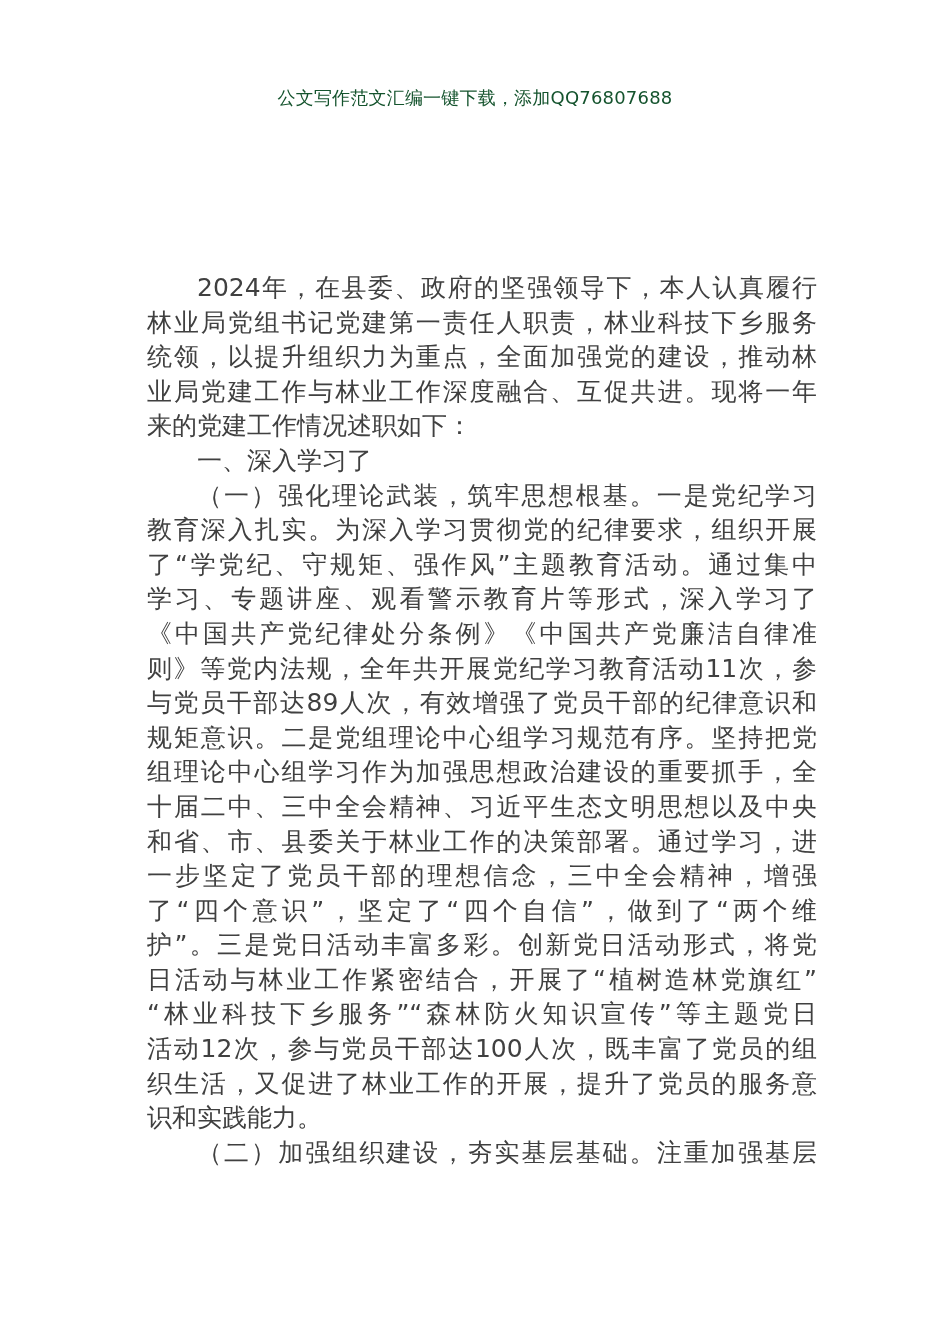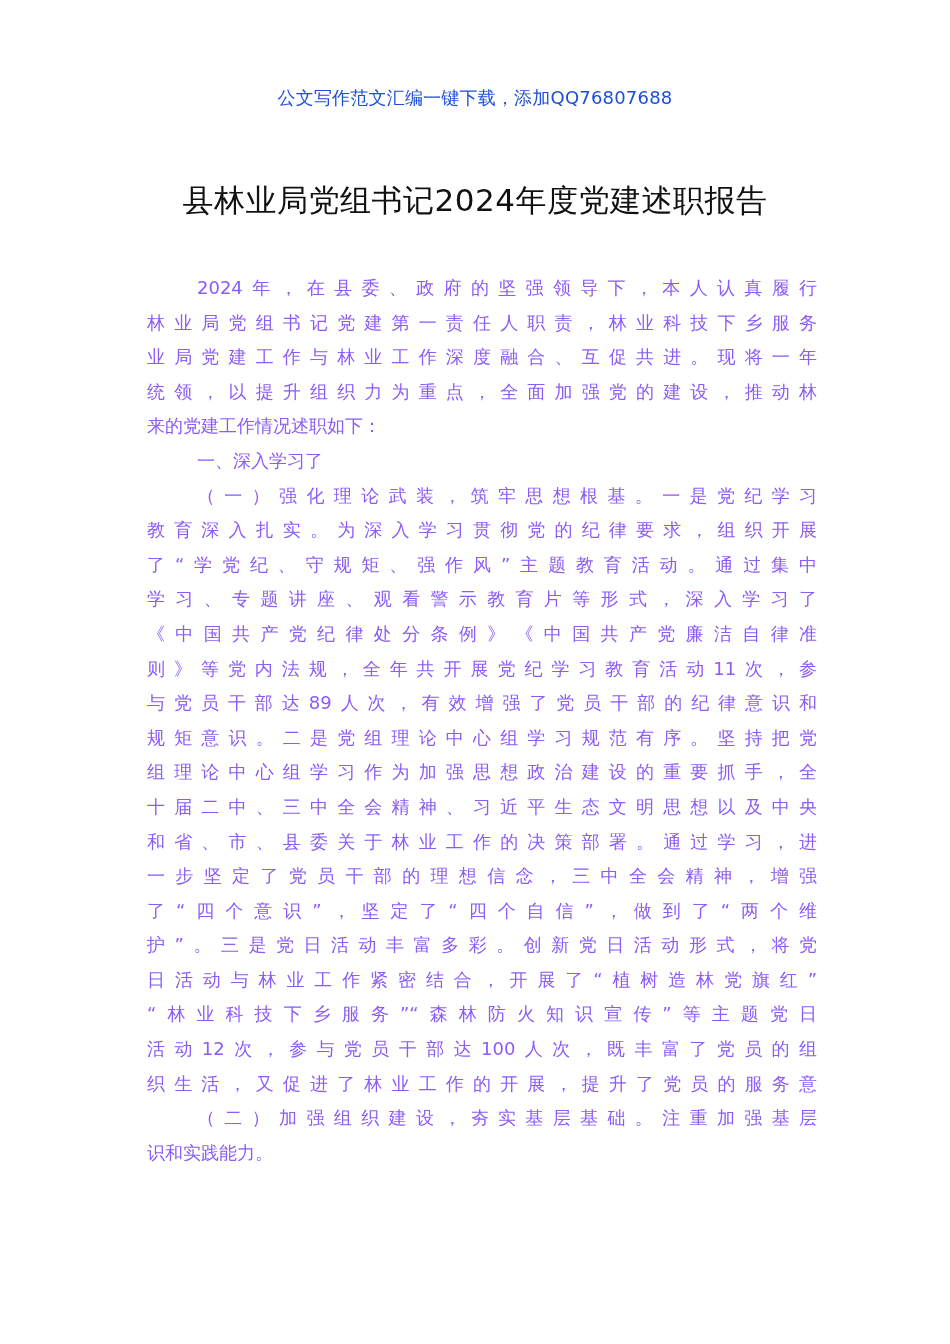--- a/index.html
+++ b/index.html
@@ -1,52 +1,51 @@
 <!DOCTYPE html>
 <html><head>
   <meta charset="utf-8">
   <style>
     html, body { margin: 0; padding: 0; background: #ffffff; }
     body { width: 950px; height: 1344px; position: relative; overflow: hidden; font-family: "DejaVu Sans", sans-serif; color: #111; }
     .page { position: absolute; left: 0; top: 0; width: 950px; height: 1344px; background: #fff; }
-    .header-note { position: absolute; top: 86px; left: 0; width: 950px; text-align: center; color: #1d4ed8; font-size: 18px; letter-spacing: 0.2px; font-family: "DejaVu Sans", sans-serif; }
+    .header-note { position: absolute; top: 86px; left: 0; width: 950px; text-align: center; color: #14532d; font-size: 18px; letter-spacing: 0.2px; font-family: "DejaVu Sans", sans-serif; }
     .doc-title { position: absolute; top: 180px; left: 0; width: 950px; text-align: center; font-size: 31px; color: #111; font-family: "DejaVu Sans", sans-serif; font-weight: normal; letter-spacing: 0.5px; }
     .body { position: absolute; left: 147px; top: 271px; width: 670px; }
-    .line { height: 34.6px; line-height: 34.6px; font-size: 18px; white-space: nowrap; font-family: "DejaVu Sans", sans-serif; color: #8b5cf6; text-align: justify; text-align-last: justify; }
+    .line { height: 34.6px; line-height: 34.6px; font-size: 25px; white-space: nowrap; font-family: "DejaVu Sans", sans-serif; color: #404040; text-align: justify; text-align-last: justify; }
     .line.last { text-align-last: left; }
     .line.indent { padding-left: 50px; }
   </style>
 </head>
 <body>
 
 <div class="page">
   <div class="header-note">公文写作范文汇编一键下载，添加QQ76807688</div>
-  <h1 class="doc-title" style="margin:0;">县林业局党组书记2024年度党建述职报告</h1>
 
   <div class="body">
     <div class="line indent">2024年，在县委、政府的坚强领导下，本人认真履行</div>
     <div class="line">林业局党组书记党建第一责任人职责，林业科技下乡服务</div>
+    <div class="line">统领，以提升组织力为重点，全面加强党的建设，推动林</div>
     <div class="line">业局党建工作与林业工作深度融合、互促共进。现将一年</div>
-    <div class="line">统领，以提升组织力为重点，全面加强党的建设，推动林</div>
     <div class="line last">来的党建工作情况述职如下：</div>
     <div class="line indent last">一、深入学习了</div>
     <div class="line indent">（一）强化理论武装，筑牢思想根基。一是党纪学习</div>
     <div class="line">教育深入扎实。为深入学习贯彻党的纪律要求，组织开展</div>
     <div class="line">了“学党纪、守规矩、强作风”主题教育活动。通过集中</div>
     <div class="line">学习、专题讲座、观看警示教育片等形式，深入学习了</div>
     <div class="line">《中国共产党纪律处分条例》《中国共产党廉洁自律准</div>
     <div class="line">则》等党内法规，全年共开展党纪学习教育活动11次，参</div>
     <div class="line">与党员干部达89人次，有效增强了党员干部的纪律意识和</div>
     <div class="line">规矩意识。二是党组理论中心组学习规范有序。坚持把党</div>
     <div class="line">组理论中心组学习作为加强思想政治建设的重要抓手，全</div>
     <div class="line">十届二中、三中全会精神、习近平生态文明思想以及中央</div>
     <div class="line">和省、市、县委关于林业工作的决策部署。通过学习，进</div>
     <div class="line">一步坚定了党员干部的理想信念，三中全会精神，增强</div>
     <div class="line">了“四个意识”，坚定了“四个自信”，做到了“两个维</div>
     <div class="line">护”。三是党日活动丰富多彩。创新党日活动形式，将党</div>
     <div class="line">日活动与林业工作紧密结合，开展了“植树造林党旗红”</div>
     <div class="line">“林业科技下乡服务”“森林防火知识宣传”等主题党日</div>
     <div class="line">活动12次，参与党员干部达100人次，既丰富了党员的组</div>
     <div class="line">织生活，又促进了林业工作的开展，提升了党员的服务意</div>
+    <div class="line last">识和实践能力。</div>
     <div class="line indent">（二）加强组织建设，夯实基层基础。注重加强基层</div>
-    <div class="line last">识和实践能力。</div>
   </div>
 </div>
 
 </body></html>

